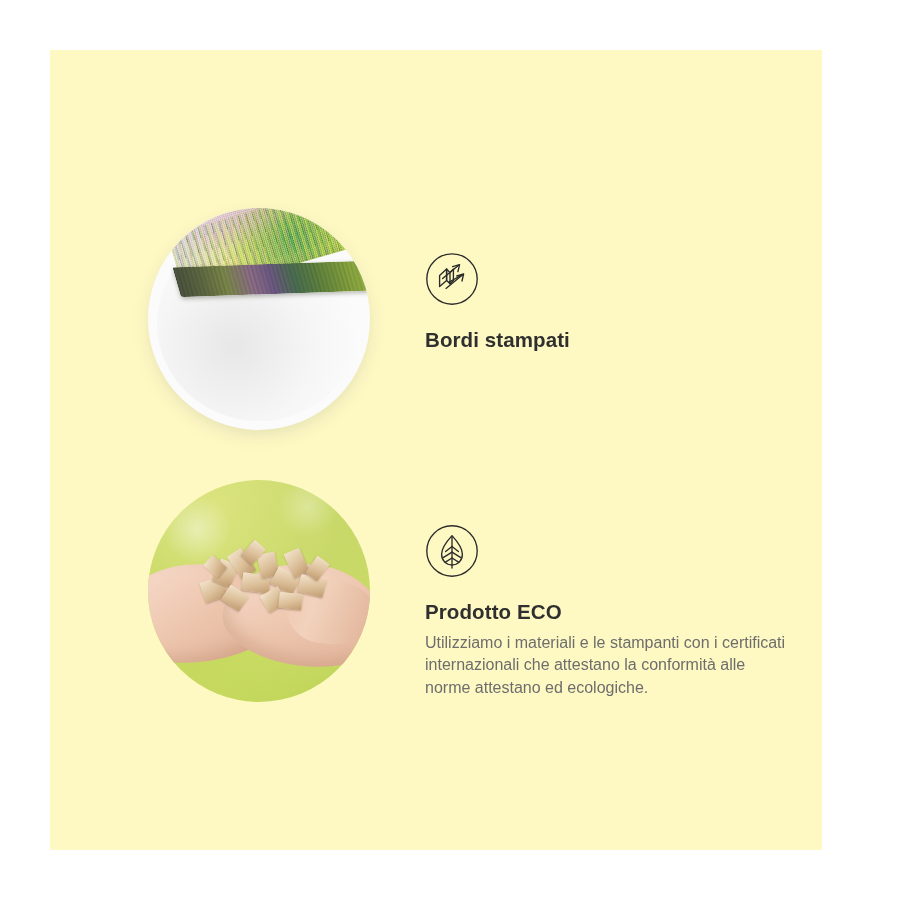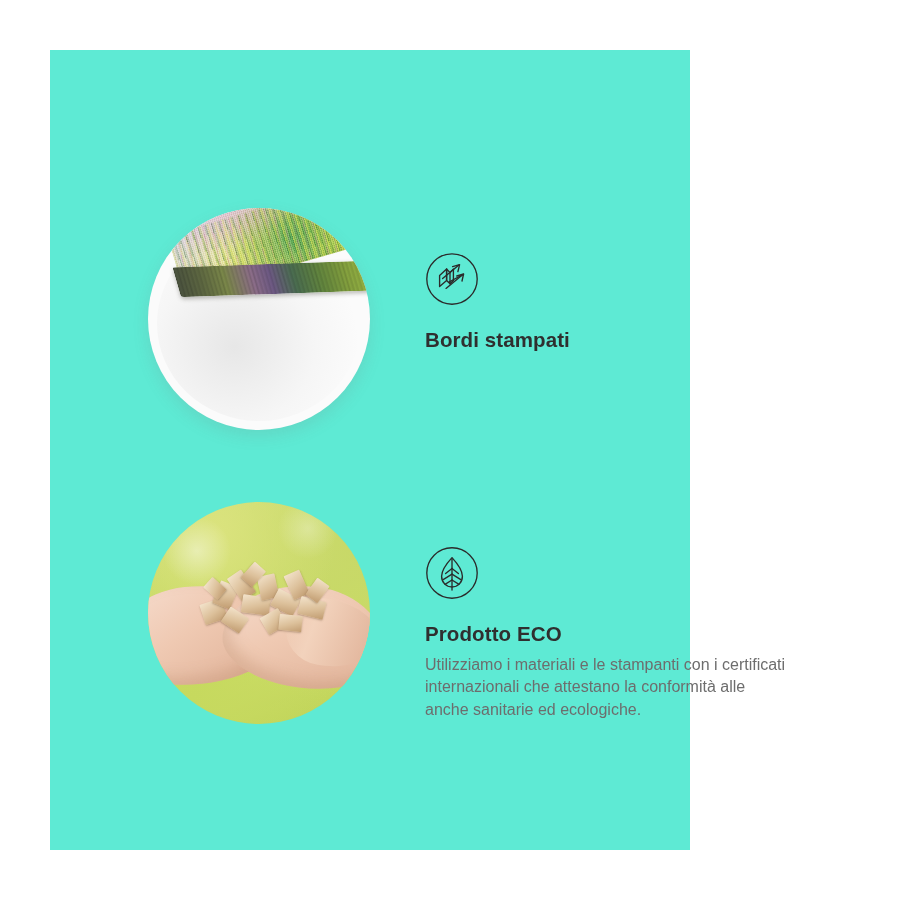--- a/index.html
+++ b/index.html
@@ -19,32 +19,32 @@
     width: 900px;
     height: 900px;
     background: #ffffff;
   }
 
   
   #panel {
     position: absolute;
     left: 50px;
     top: 50px;
-    width: 640px;
+    width: 772px;
     height: 800px;
-    background: #5eead4;
+    background: #fef9c3;
   }
 
   .feature-row {
     position: absolute;
     left: 0;
     width: 800px;
   }
   #feature-row-0 { top: 140px; height: 290px; }
-  #feature-row-1 { top: 432px; height: 290px; }
+  #feature-row-1 { top: 410px; height: 290px; }
 
   
   .media {
     position: absolute;
     left: 98px;
     width: 222px;
     height: 222px;
     border-radius: 50%;
     overflow: hidden;
   }
@@ -311,18 +311,18 @@
             <path d="M27 22.4 L20.6 27.6"></path>
             <path d="M27 28.2 L18.2 33.6"></path>
             <path d="M27 34.0 L20.0 38.4"></path>
 
             <path d="M27 22.4 L33.4 27.6"></path>
             <path d="M27 28.2 L35.8 33.6"></path>
             <path d="M27 34.0 L34.0 38.4"></path>
           </svg>
         </div>
         <h2 class="feature-title">Prodotto ECO</h2>
-        <p class="feature-body">Utilizziamo i materiali e le stampanti con i certificati internazionali che attestano la conformità alle anche sanitarie ed ecologiche.</p>
+        <p class="feature-body">Utilizziamo i materiali e le stampanti con i certificati internazionali che attestano la conformità alle norme attestano ed ecologiche.</p>
       </div>
     </div>
 
   </div>
 </div>
 
 </body></html>

